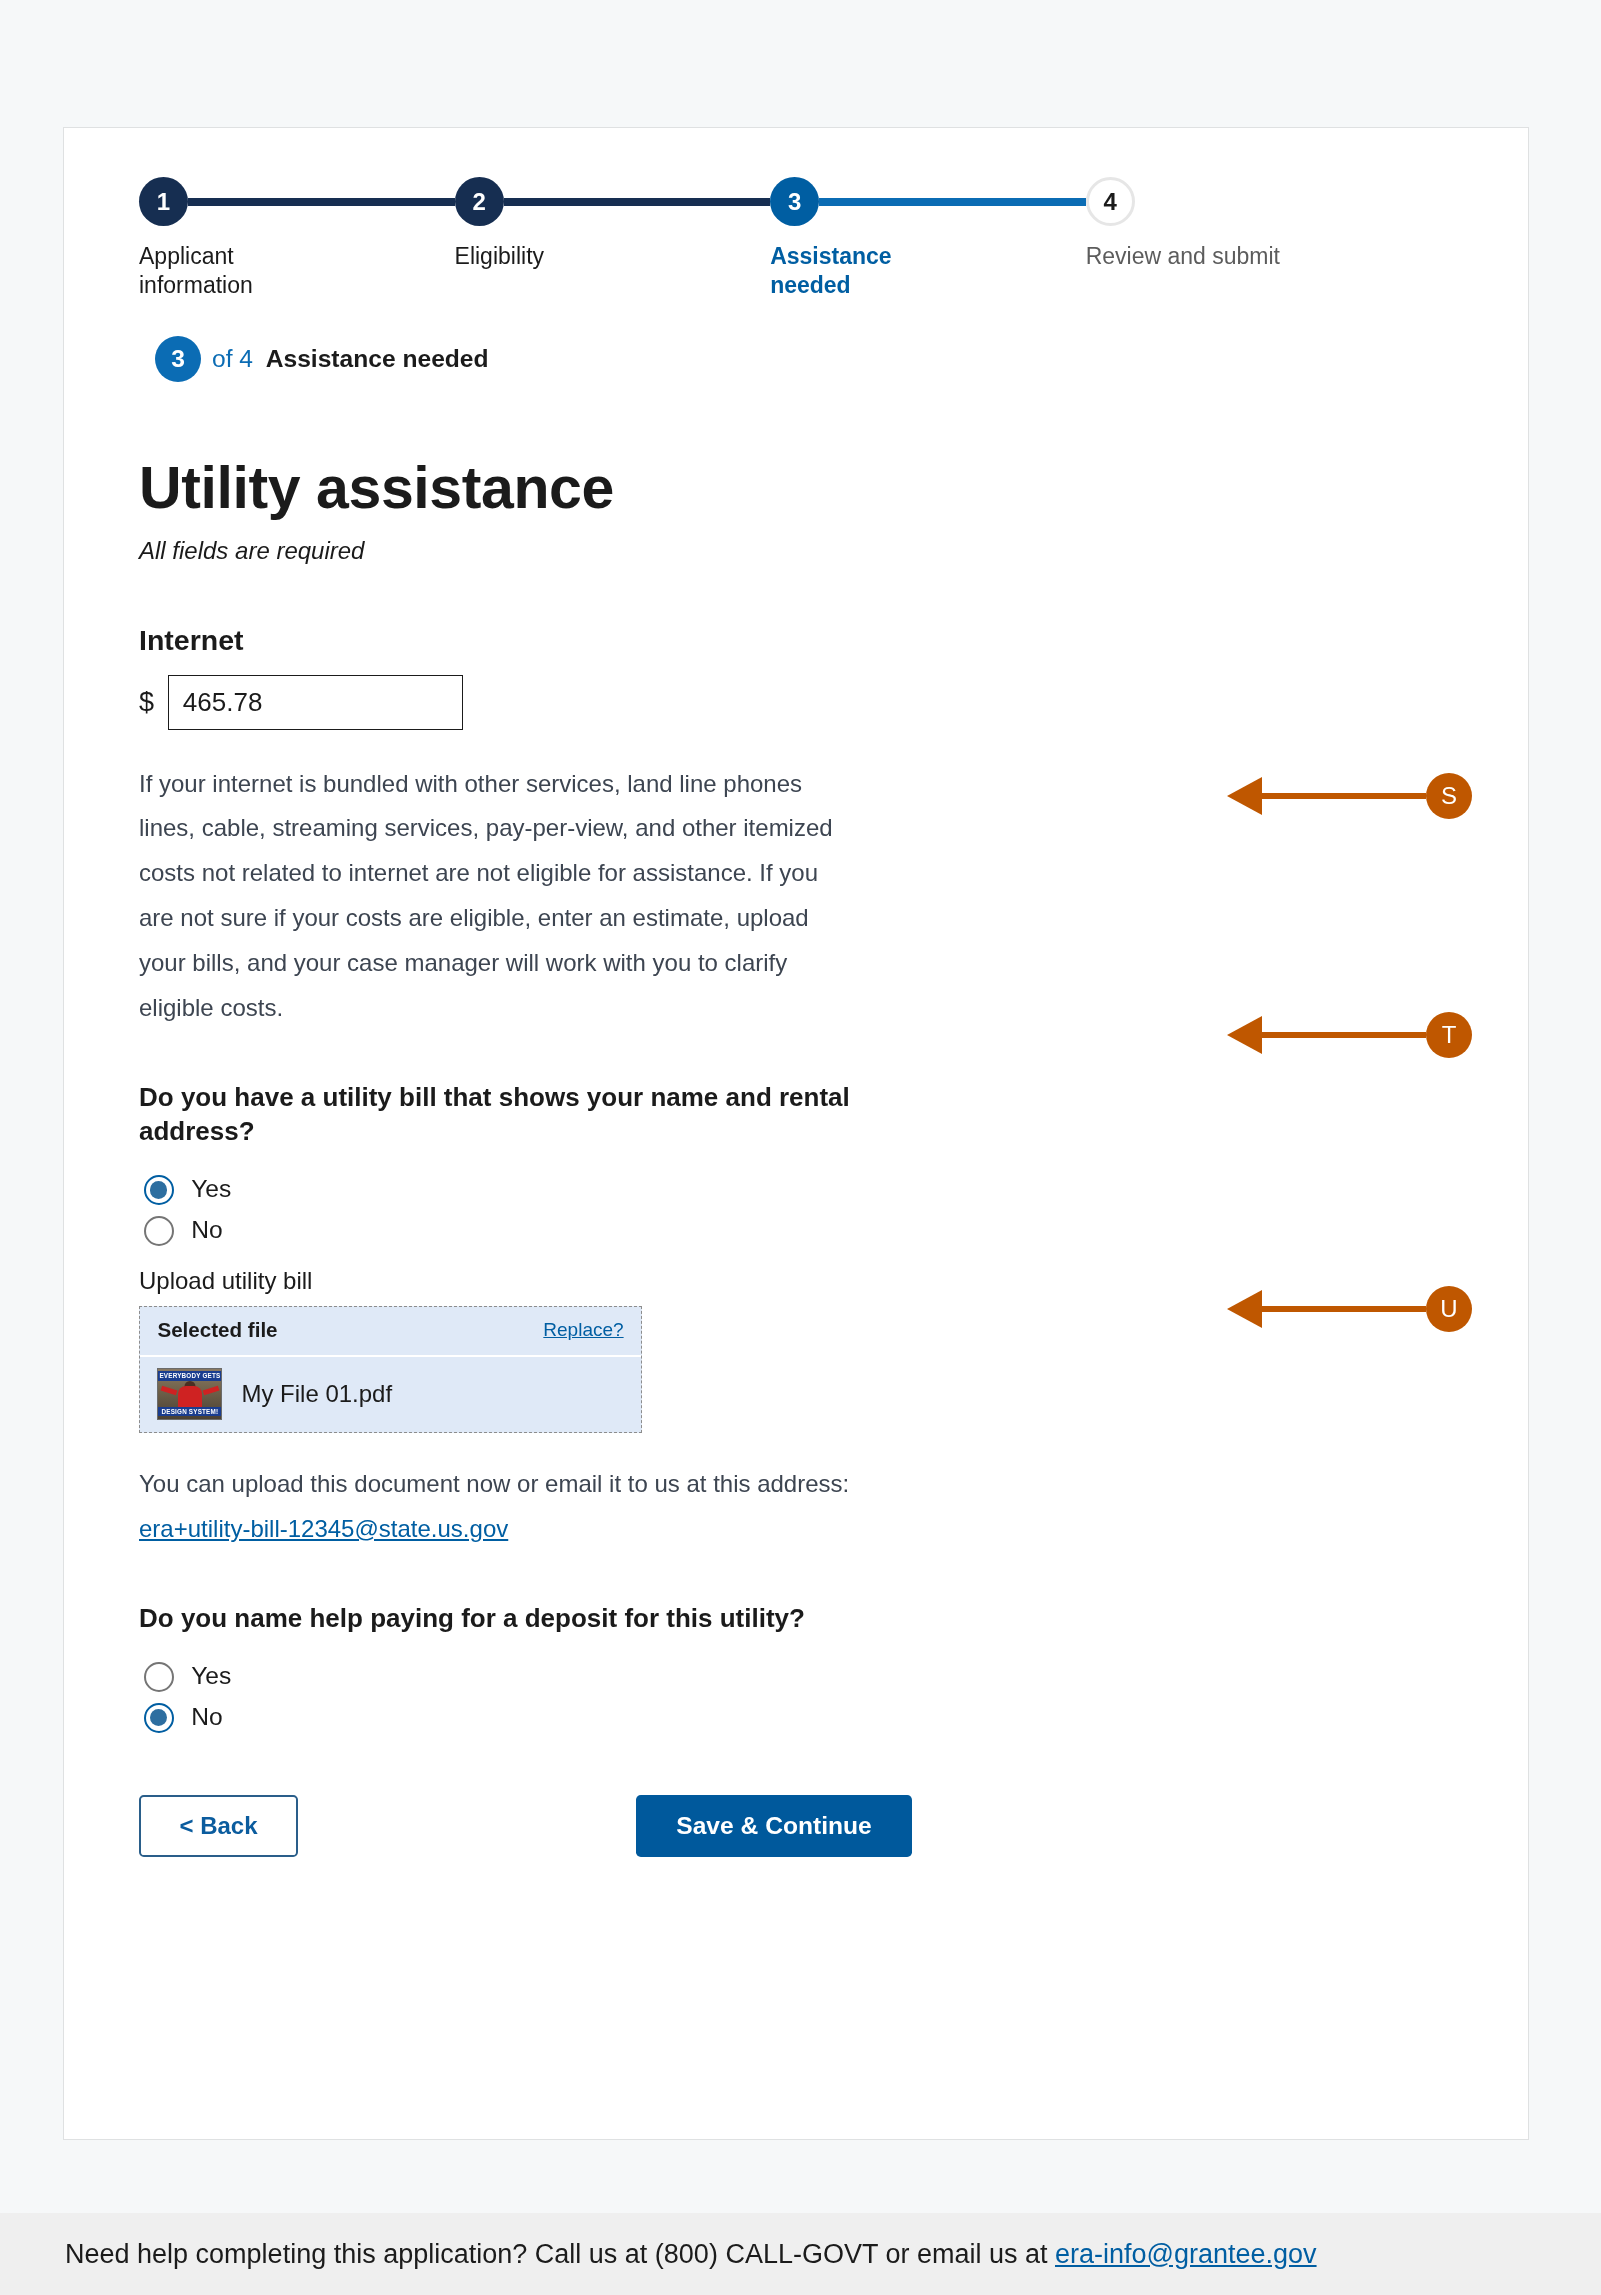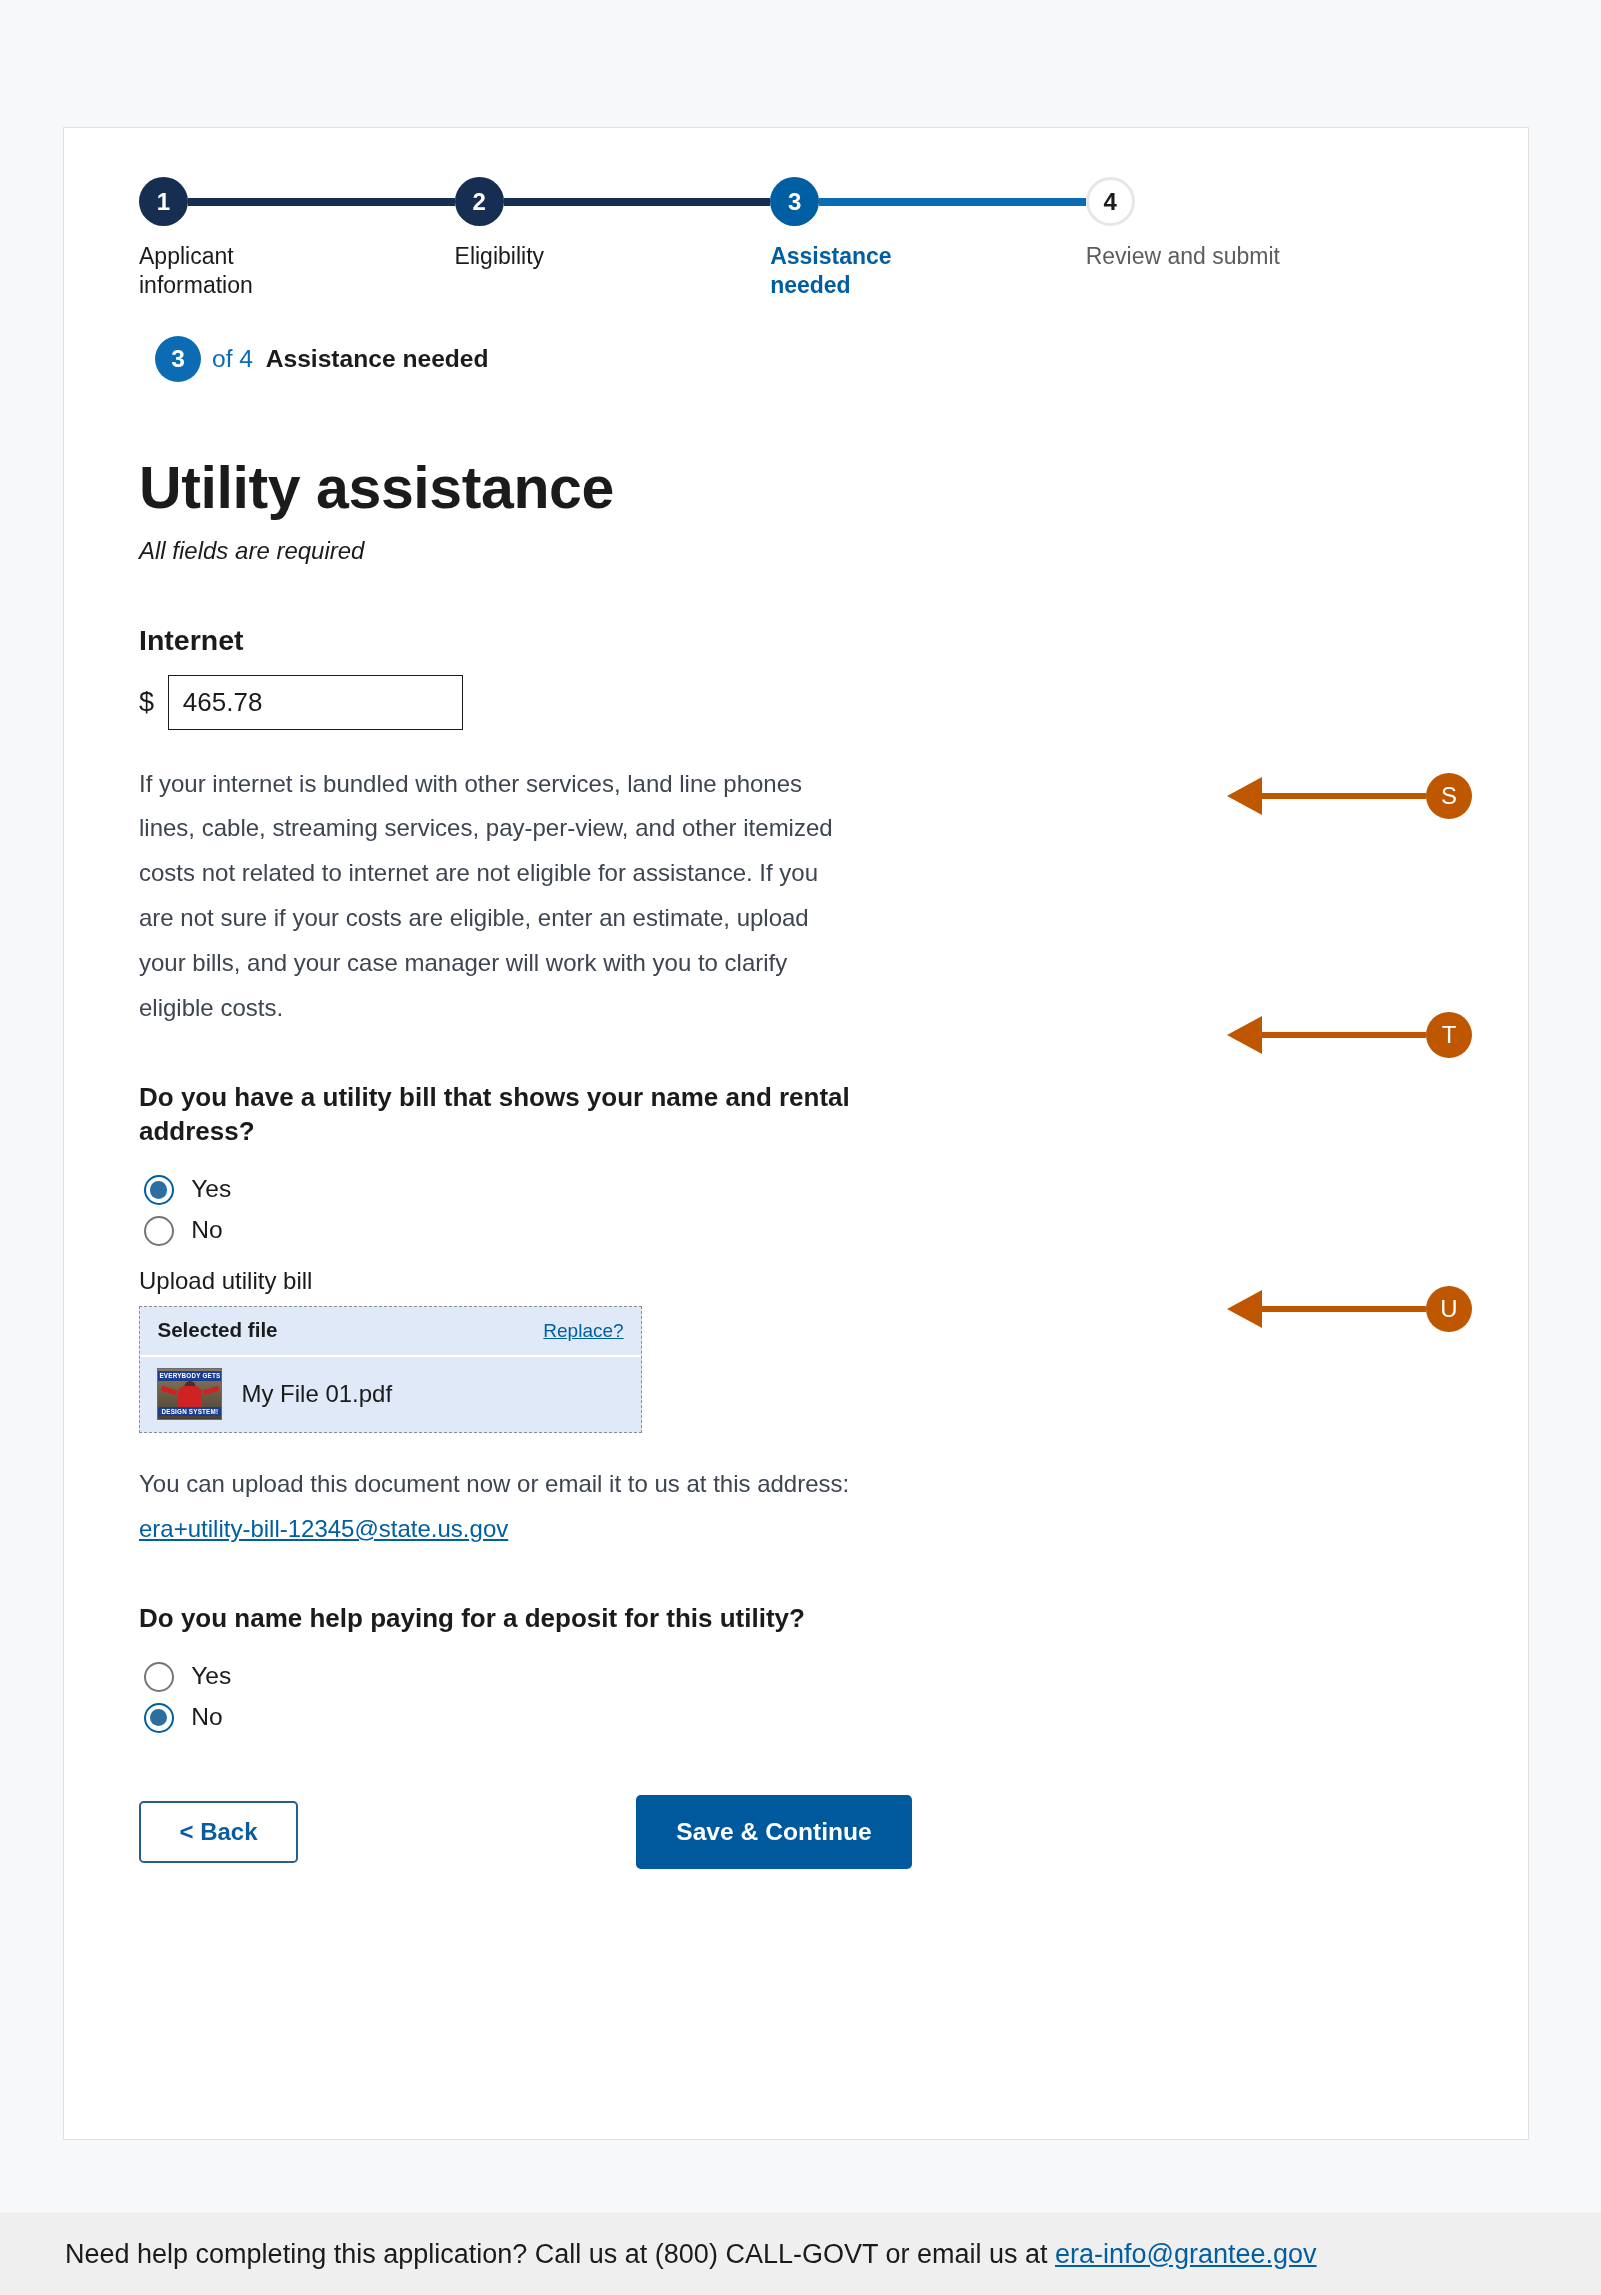--- a/index.html
+++ b/index.html
@@ -184,21 +184,21 @@
     font-size: 24px;
     color: #1b1b1b;
   }
   .upload-box {
     margin-top: 11px;
     width: 503px;
     border: 1.6px dashed #8d8d8d;
     background: #dfe9f7;
   }
   .upload-header {
-    display: flex; align-items: flex-end; justify-content: space-between;
+    display: flex; align-items: center; justify-content: space-between;
     padding: 11px 17.4px 12.7px 17.4px;
     border-bottom: 2.4px solid #ffffff;
   }
   .upload-header-title {
     font-size: 20.6px; font-weight: 700; color: #1b1b1b;
   }
   .upload-replace {
     font-size: 19px; color: #005ea2;
     text-decoration: underline;
     cursor: pointer;
@@ -282,21 +282,21 @@
     border: 2.4px solid #2a5e8a;
     border-radius: 4.8px;
     color: #0b5c9e;
     font-size: 24px;
     font-weight: 700;
     font-family: "Liberation Sans", sans-serif;
     cursor: pointer;
   }
   .btn-continue {
     margin-left: 320px;
-    min-width: 276px; height: 74px;
+    min-width: 276px; height: 62px;
     background: #00599c;
     border: none;
     border-radius: 4.8px;
     color: #ffffff;
     font-size: 24.6px;
     font-weight: 700;
     font-family: "Liberation Sans", sans-serif;
     padding: 0 28.5px;
     cursor: pointer;
   }

